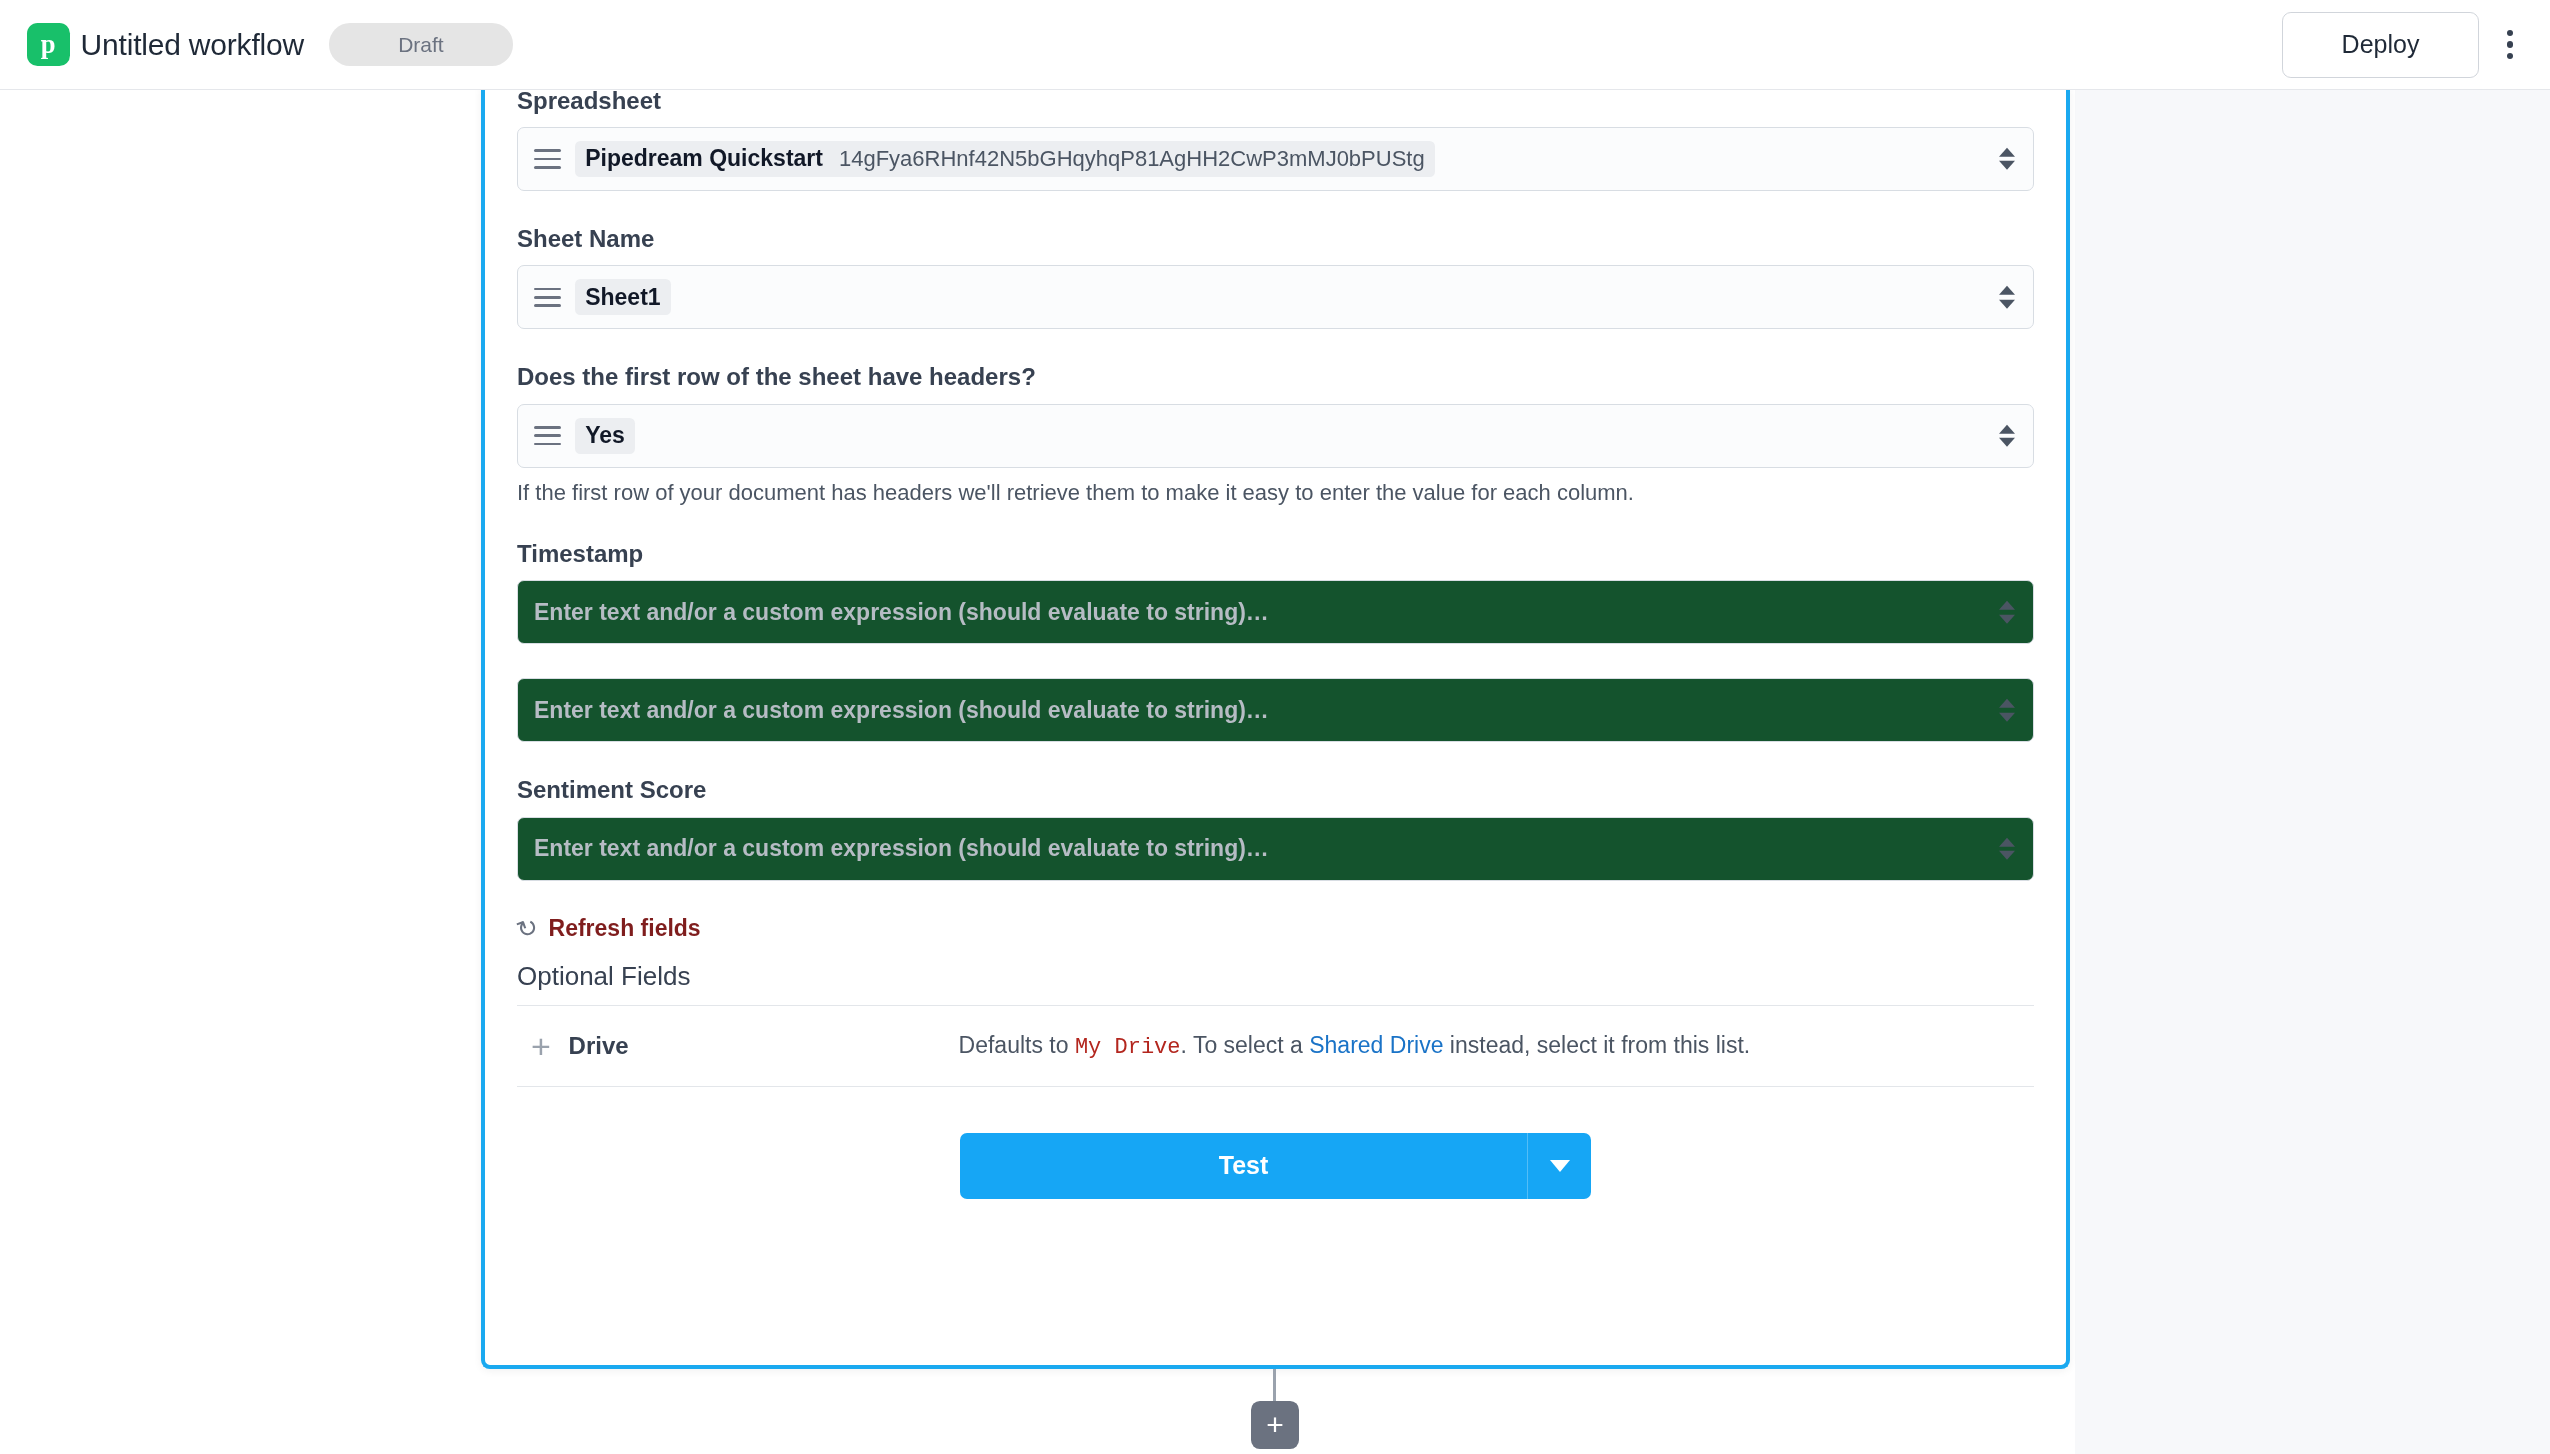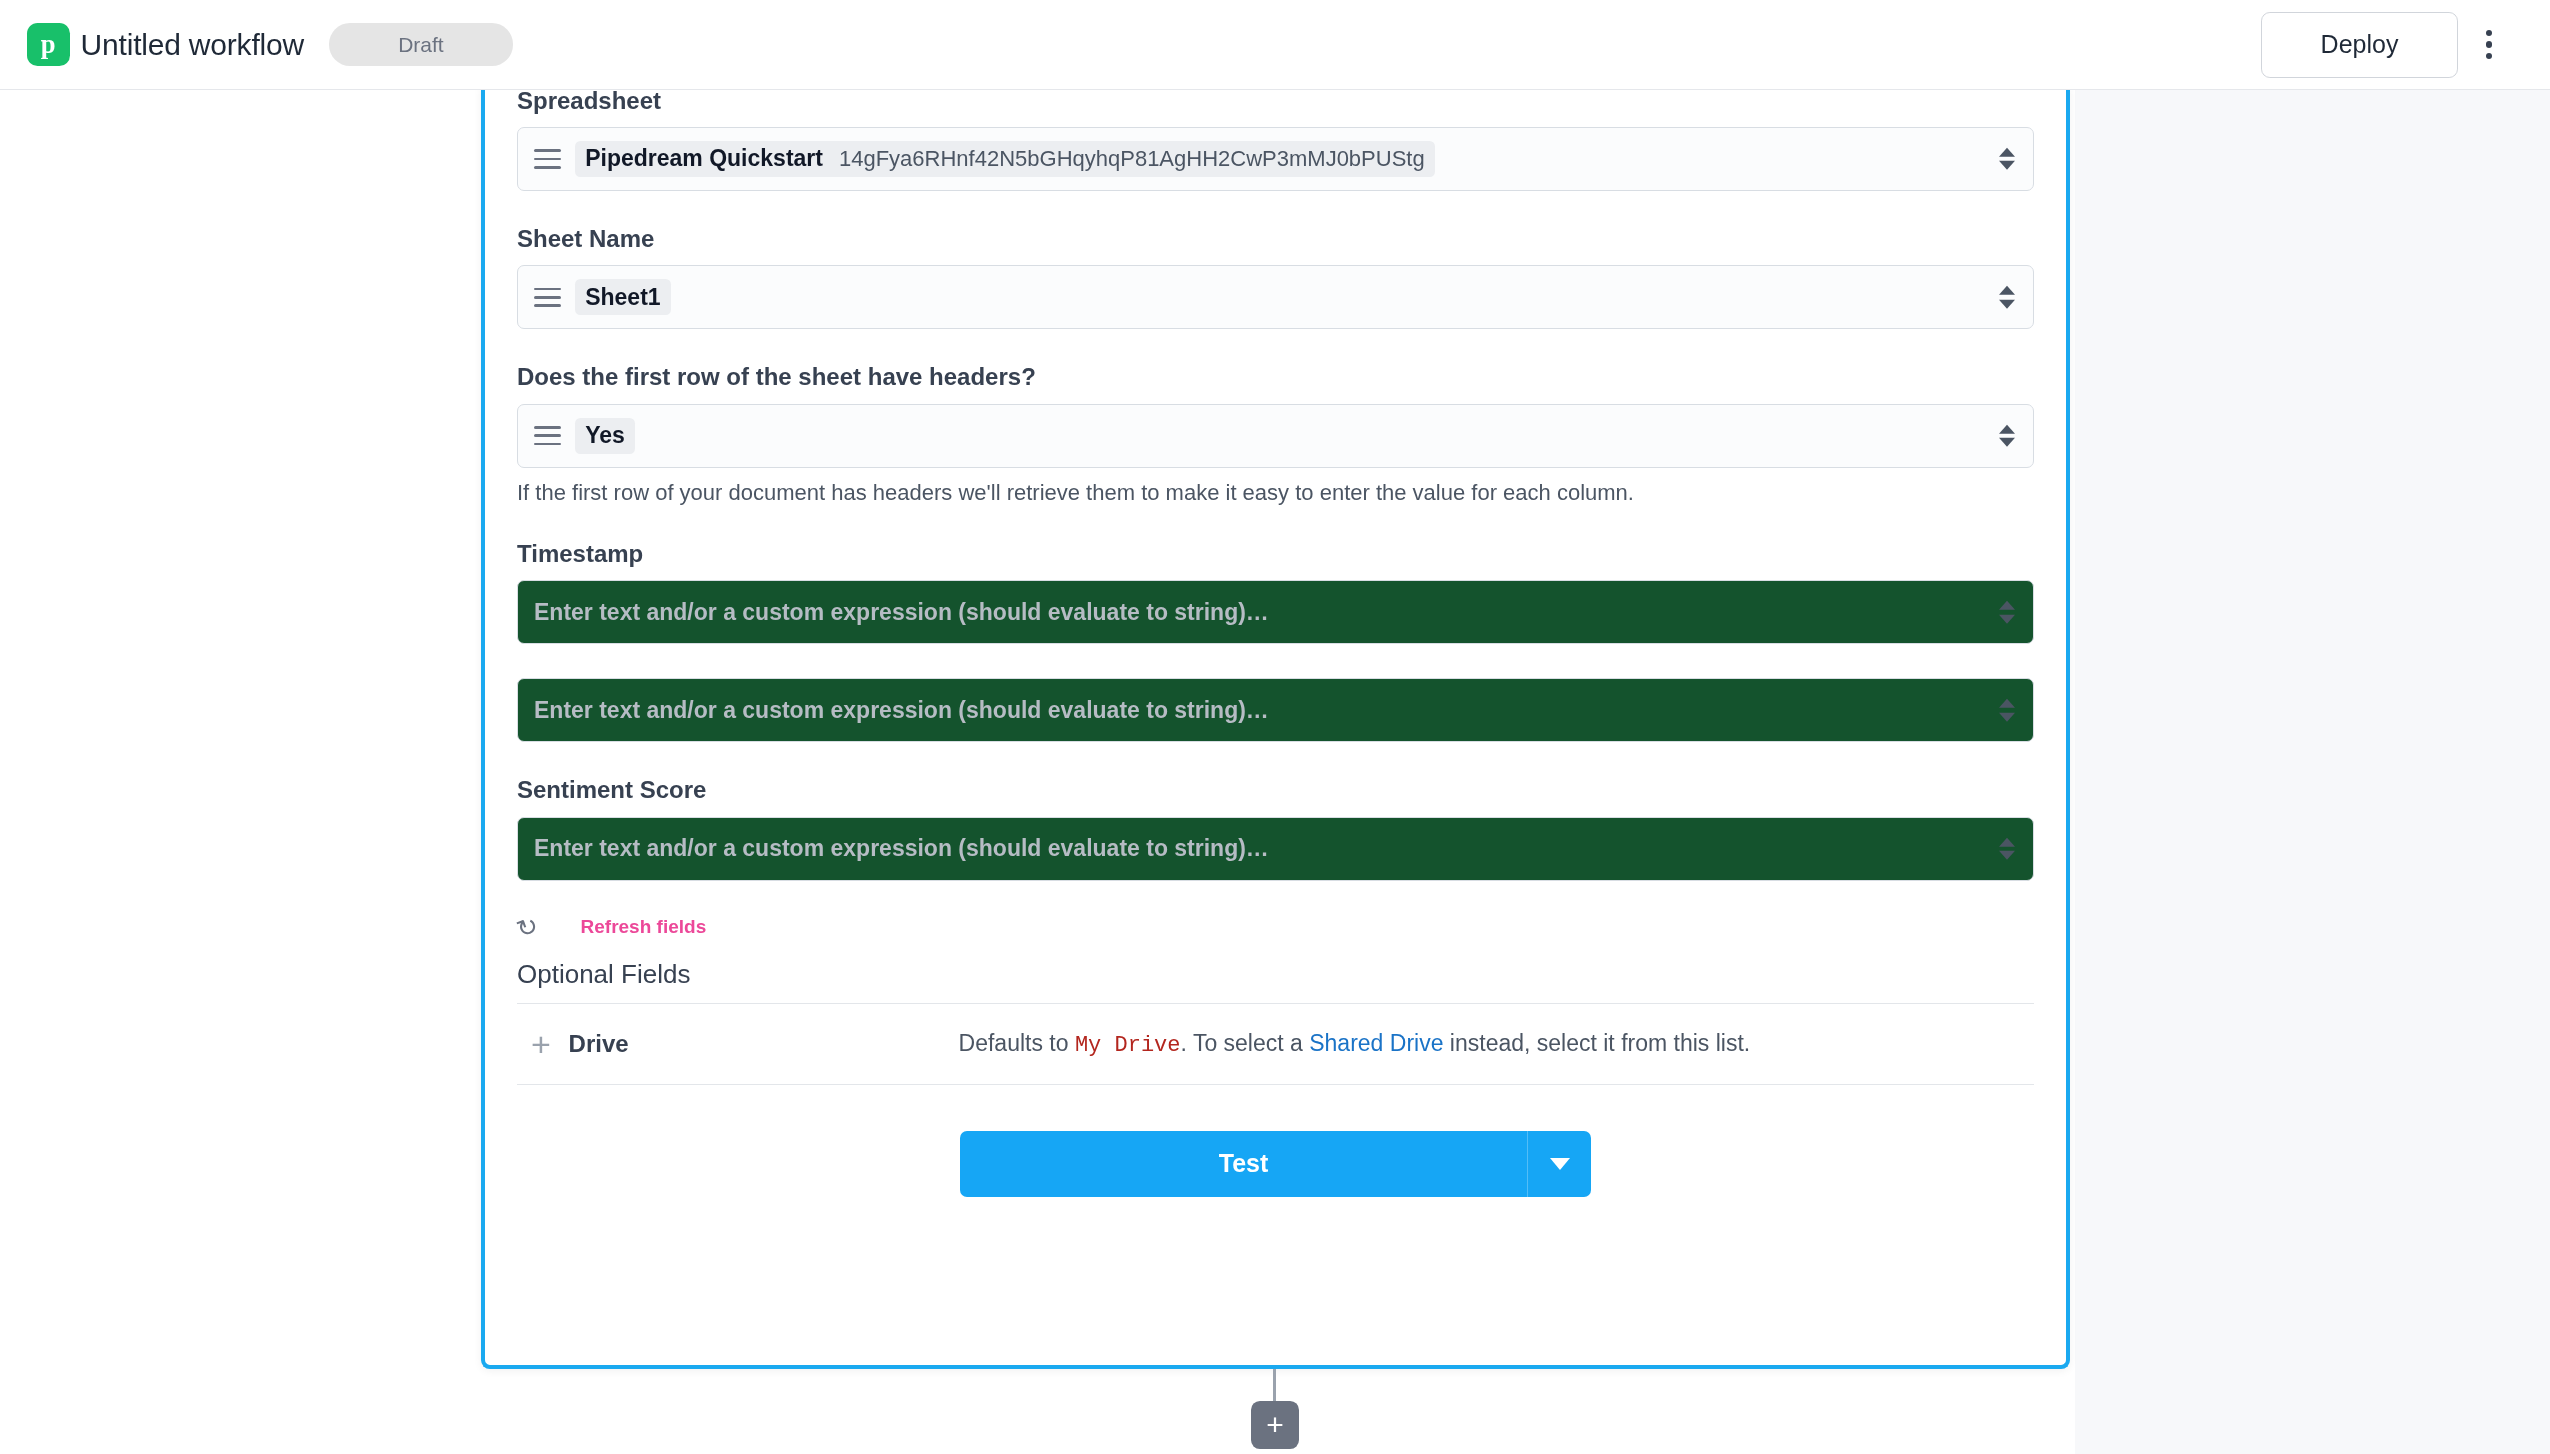--- a/index.html
+++ b/index.html
@@ -36,21 +36,21 @@
   .draft-pill {
     margin-left: 25px;
     width: 184px; height: 43px;
     background: #e5e5e5;
     border-radius: 21px;
     display: flex; align-items: center; justify-content: center;
     color: #6b7280; font-size: 21px;
   }
   .topbar-right {
     margin-left: auto; display: flex; align-items: center; gap: 0;
-    padding-right: 30px;
+    padding-right: 9px;
   }
   .deploy-btn {
     width: 197px; height: 66px;
     border: 0.9px solid #d1d5db;
     border-radius: 8.9px;
     background: #fff;
     color: #1f2937; font-size: 25px;
     display: flex; align-items: center; justify-content: center;
     cursor: pointer;
   }
@@ -151,21 +151,21 @@
 
   .refresh-row {
     display: flex; align-items: center; gap: 10.6px;
     margin-top: 10.6px; margin-bottom: 19.5px;
     cursor: pointer;
   }
   .refresh-ico {
     font-size: 25px; color: #6b7280; line-height: 1;
     transform: rotate(-20deg);
   }
-  .refresh-txt { font-size: 19px; font-weight: 700; color: #ec4899; margin-left: 32px; }
+  .refresh-txt { font-size: 23px; font-weight: 700; color: #7f1d1d; }
 
   .optional-title {
     font-size: 26px; color: #374151; font-weight: 400;
     padding-bottom: 12.4px;
     border-bottom: 0.9px solid #e3e6ea;
   }
 
   .opt-row {
     display: flex; align-items: center;
     height: 81px;

